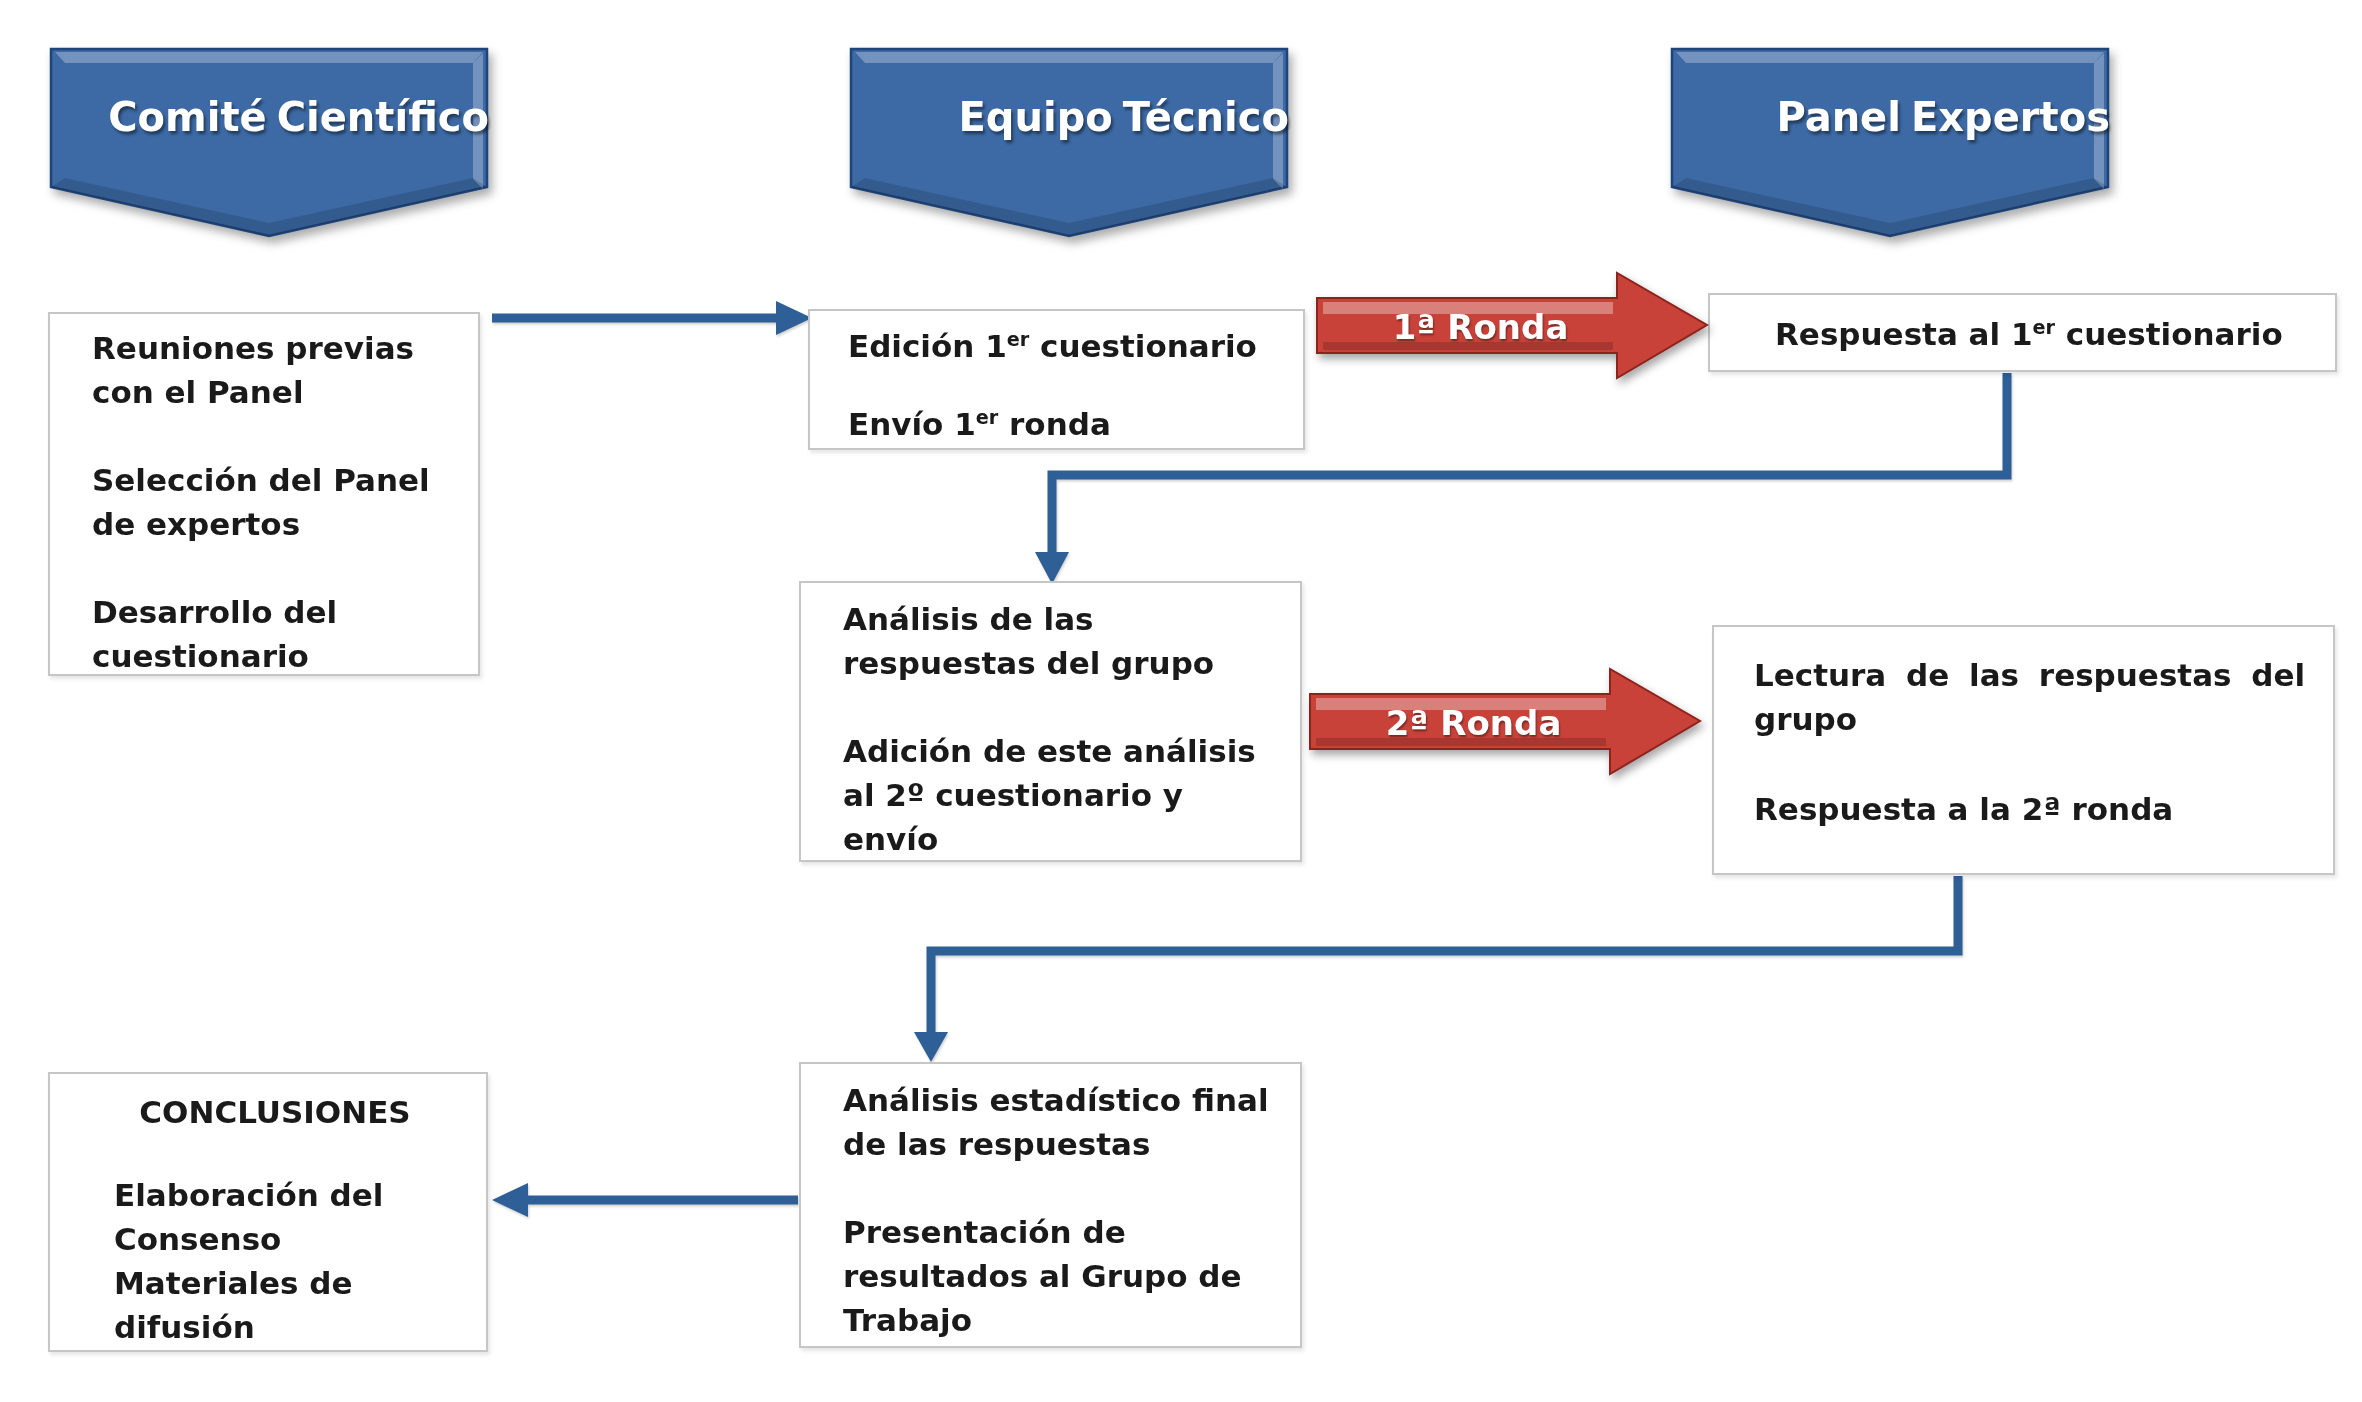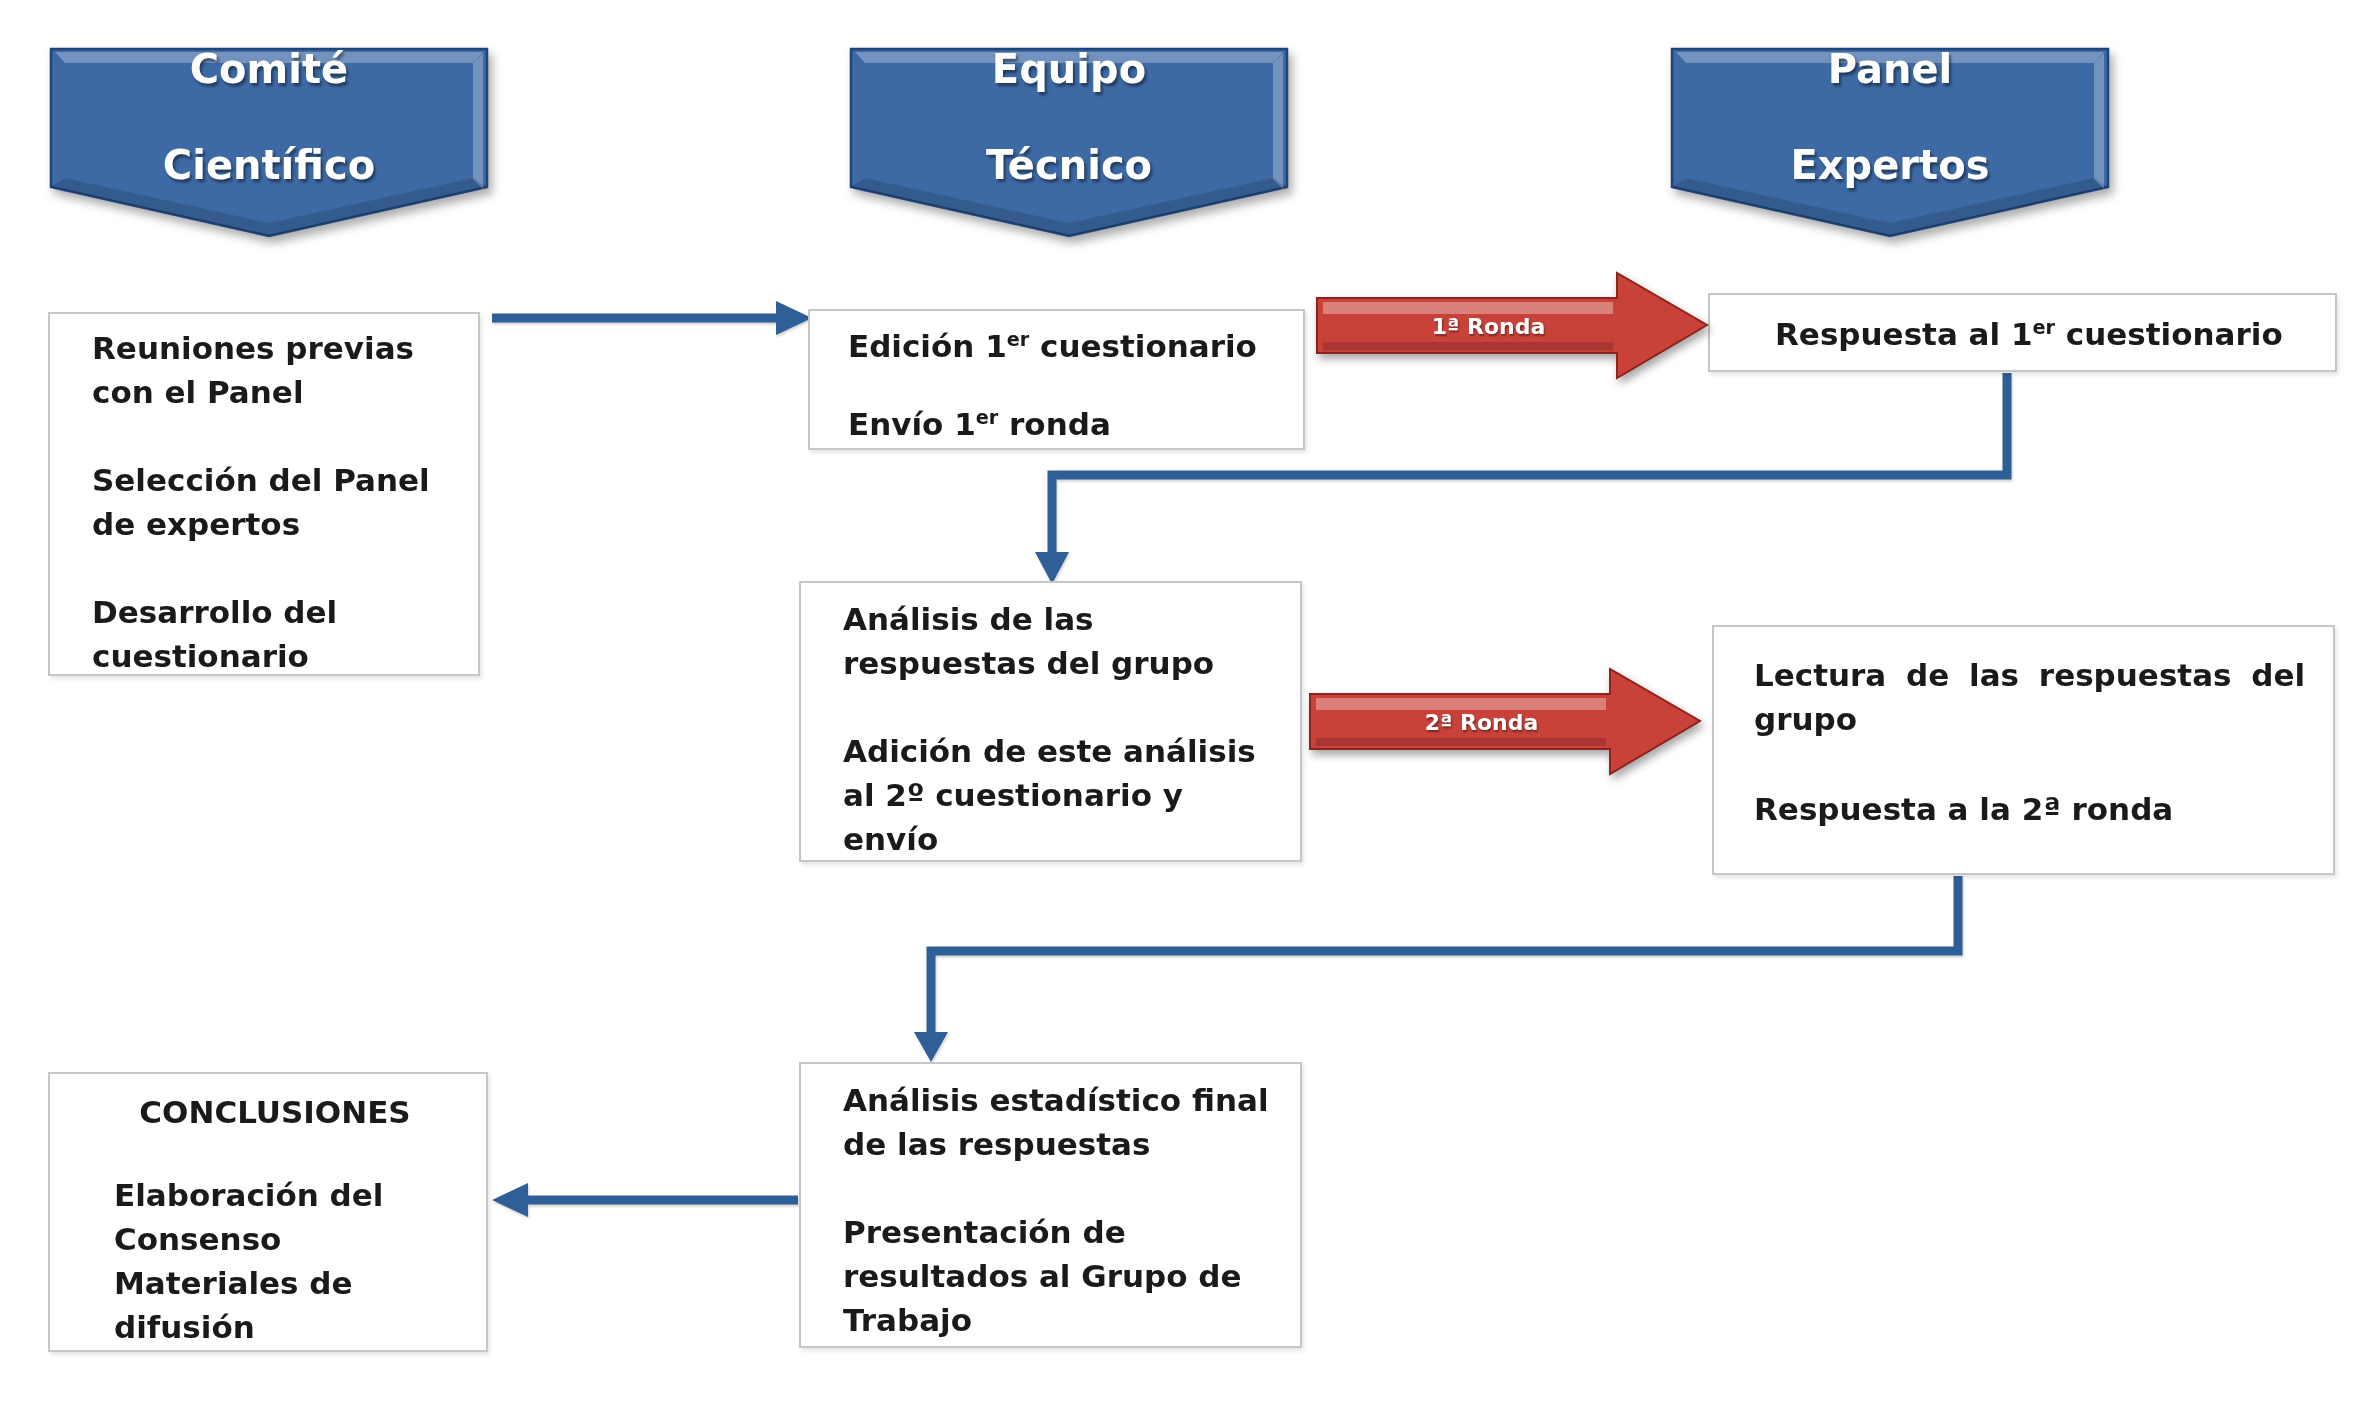--- a/index.html
+++ b/index.html
@@ -14,21 +14,21 @@
   .conn-stroke{stroke:var(--connector,#2e5f96);stroke-width:9;fill:none;stroke-linejoin:miter;}
   .conn-head{fill:var(--connector,#2e5f96);stroke:none;}
   
   .banner{position:absolute;width:440px;height:192px;}
   .banner svg{position:absolute;left:0;top:0;filter:drop-shadow(4px 6px 5px rgba(0,0,0,0.32));}
   .banner-poly{fill:var(--banner-fill,#3d6aa5);stroke:var(--banner-edge,#1f4479);stroke-width:2.5;}
   .bevel-light{fill:rgba(255,255,255,0.28);}
   .bevel-dark{fill:rgba(0,0,0,0.14);}
   .banner-label{
     position:absolute;left:0;top:0;right:0;bottom:0;
-    display:flex;flex-direction:column;align-items:center;justify-content:space-between;
+    display:flex;align-items:center;justify-content:flex-end;
     padding-bottom:52px;gap:10px;
     color:#ffffff;font-weight:bold;font-size:40px;line-height:44px;
     text-shadow:2px 3px 3px rgba(0,0,0,0.45);
   }
   
   .wbox{
     position:absolute;background:#ffffff;border:2px solid var(--box-border,#c6c6c6);
     box-sizing:border-box;box-shadow:2px 3px 4px rgba(0,0,0,0.10);
     font-weight:bold;font-size:31px;line-height:44px;color:var(--text,#1a1a1a);
   }
@@ -38,23 +38,23 @@
   .ws{word-spacing:9px;}
   .sup{vertical-align:super;font-size:62%;line-height:0;}
   .cbox-title{text-align:center;margin-bottom:39px;white-space:nowrap;}
   
   .rarrow{position:absolute;width:400px;height:150px;}
   .rarrow svg{position:absolute;left:0;top:0;filter:drop-shadow(3px 5px 4px rgba(0,0,0,0.35));}
   .ra-main{fill:var(--arrow-fill,#c8423a);stroke:var(--arrow-edge,#8e231d);stroke-width:2;}
   .ra-hi{fill:rgba(255,255,255,0.33);}
   .ra-lo{fill:rgba(0,0,0,0.16);}
   .rarrow-label{
-    position:absolute;left:16px;top:46px;width:315px;height:57px;
+    position:absolute;left:8px;top:46px;width:315px;height:57px;
     display:flex;align-items:center;justify-content:center;
-    color:#ffffff;font-weight:bold;font-size:22px;
+    color:#ffffff;font-weight:bold;font-size:34px;
     text-shadow:1px 2px 2px rgba(0,0,0,0.4);
   }
 </style>
 </head>
 <body>
 
 <div class="canvas">
 
   <svg class="connectors" viewBox="0 0 2362 1402">
     <g>

